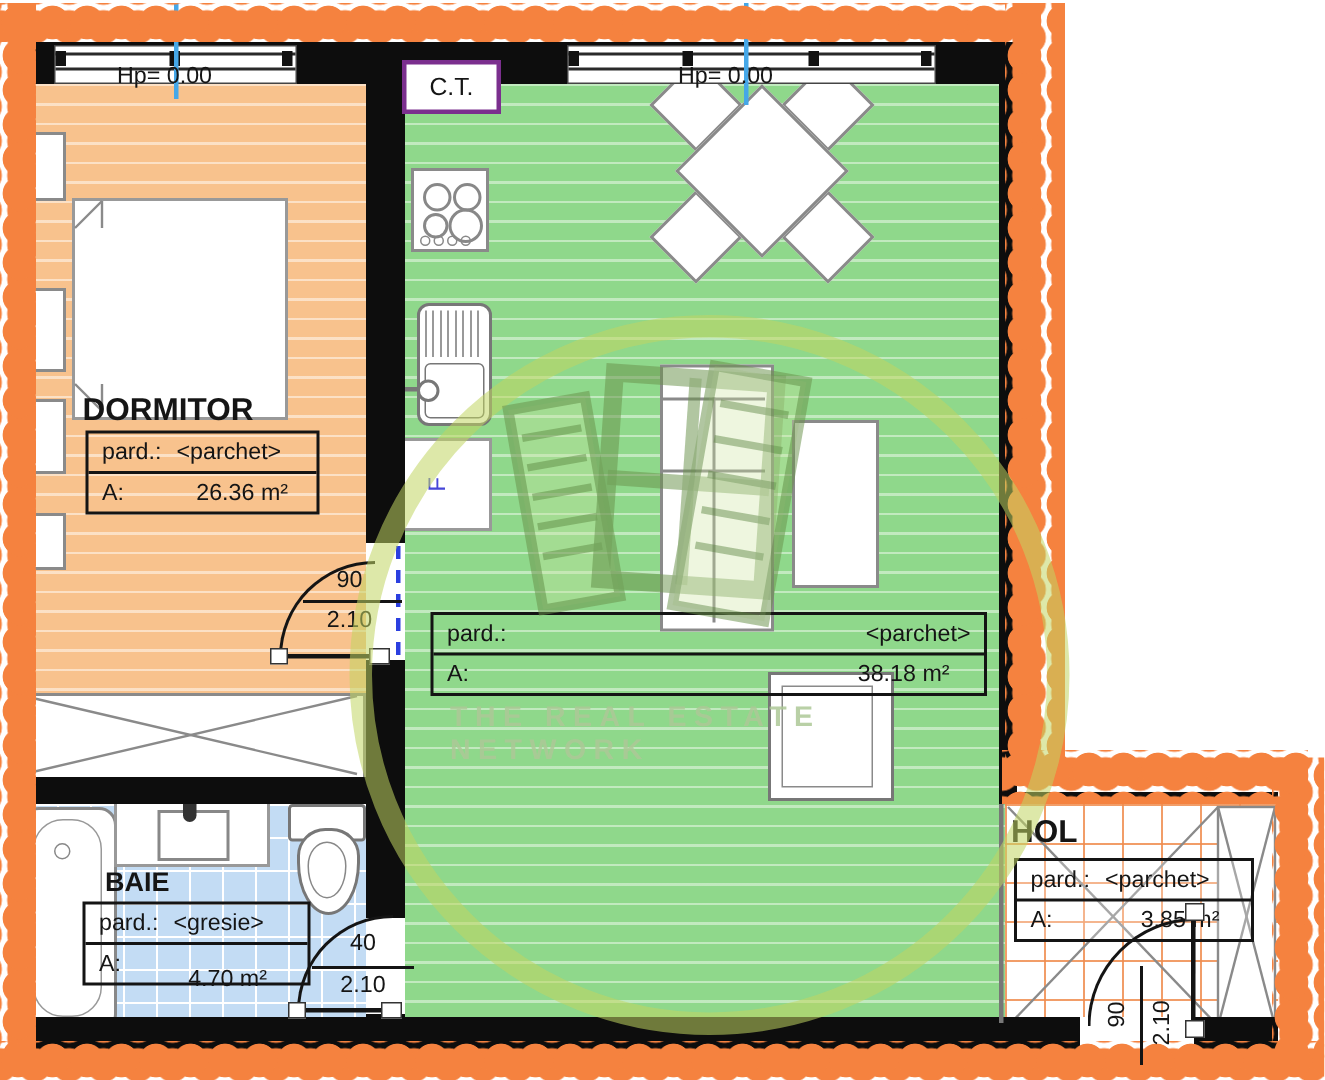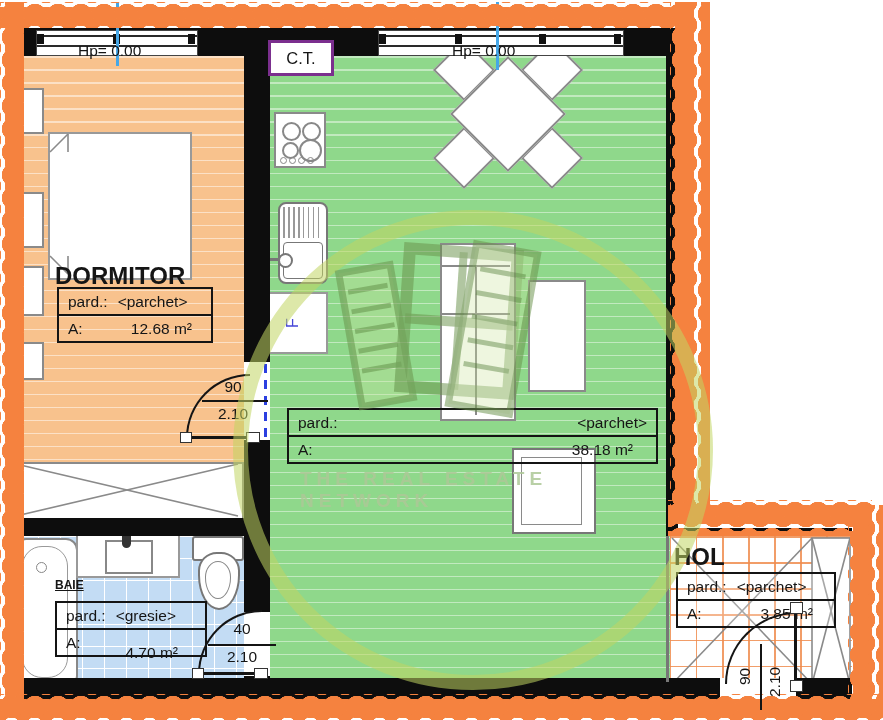--- a/index.html
+++ b/index.html
@@ -33,21 +33,21 @@
   .glaze{position:absolute;left:0;right:0;top:4px;height:8px;border-top:2px solid #2a2a2a;border-bottom:2px solid #2a2a2a;}
   .mull{position:absolute;top:3px;width:7px;height:10px;background:#111;}
   
   .furn{background:#fff;border:2px solid #8a8a8a;}
   .furn2{background:#fff;border:2px solid #777;}
   
   .abox{border:2px solid #141414;font-size:15.5px;}
   .arow{display:flex;align-items:center;height:25px;padding:0 9px;gap:10px;}
   .arow.split{justify-content:space-between;gap:0;}
   .arow.top{border-bottom:2px solid #141414;}
-  .rname{font-weight:bold;font-size:24px;letter-spacing:0;}
+  .rname{font-weight:bold;font-size:21px;letter-spacing:0;}
   .hp{font-size:15.5px;}
   .dimtxt{font-size:15.5px;text-align:center;}
   .vtext{writing-mode:vertical-rl;transform:rotate(180deg);font-size:15.5px;}
   .arc{border:0 solid #141414;border-top-width:2px;border-left-width:2px;border-top-left-radius:100%;}
   .leaf{background:#141414;}
   .jamb{background:#fff;border:1.5px solid #333;}
   .dash-blue{background-image:repeating-linear-gradient(to bottom,#2b3fe0 0 9px,rgba(0,0,0,0) 9px 16px);}
   .axis{background:#45a7e8;}
   
   .wm{pointer-events:none;}
@@ -184,36 +184,36 @@
   </div>
 
   <div class="abs rname" style="left:55px;top:262px;">DORMITOR</div>
   <div class="abs abox" style="left:57px;top:287px;width:152px;">
     <div class="arow top">
       <span>pard.:</span>
       <span>&lt;parchet&gt;</span>
     </div>
     <div class="arow split">
       <span>A:</span>
-      <span style="padding-right:10px;">12.68 m²</span>
+      <span style="padding-right:10px;">26.36 m²</span>
     </div>
   </div>
 
   <div class="abs abox" style="left:287px;top:408px;width:367px;">
     <div class="arow top split">
       <span>pard.:</span>
       <span>&lt;parchet&gt;</span>
     </div>
     <div class="arow split">
       <span>A:</span>
       <span style="padding-right:14px;">38.18 m²</span>
     </div>
   </div>
 
-  <div class="abs rname" style="left:55px;top:578px;font-size:12px;text-decoration:underline;">BAIE</div>
+  <div class="abs rname" style="left:70px;top:578px;font-size:18px;">BAIE</div>
   <div class="abs abox" style="left:55px;top:601px;width:148px;">
     <div class="arow top">
       <span>pard.:</span>
       <span>&lt;gresie&gt;</span>
     </div>
     <div class="arow split">
       <span>A:</span>
       <span style="padding-right:18px;margin-top:21px;">4.70 m²</span>
     </div>
   </div>

